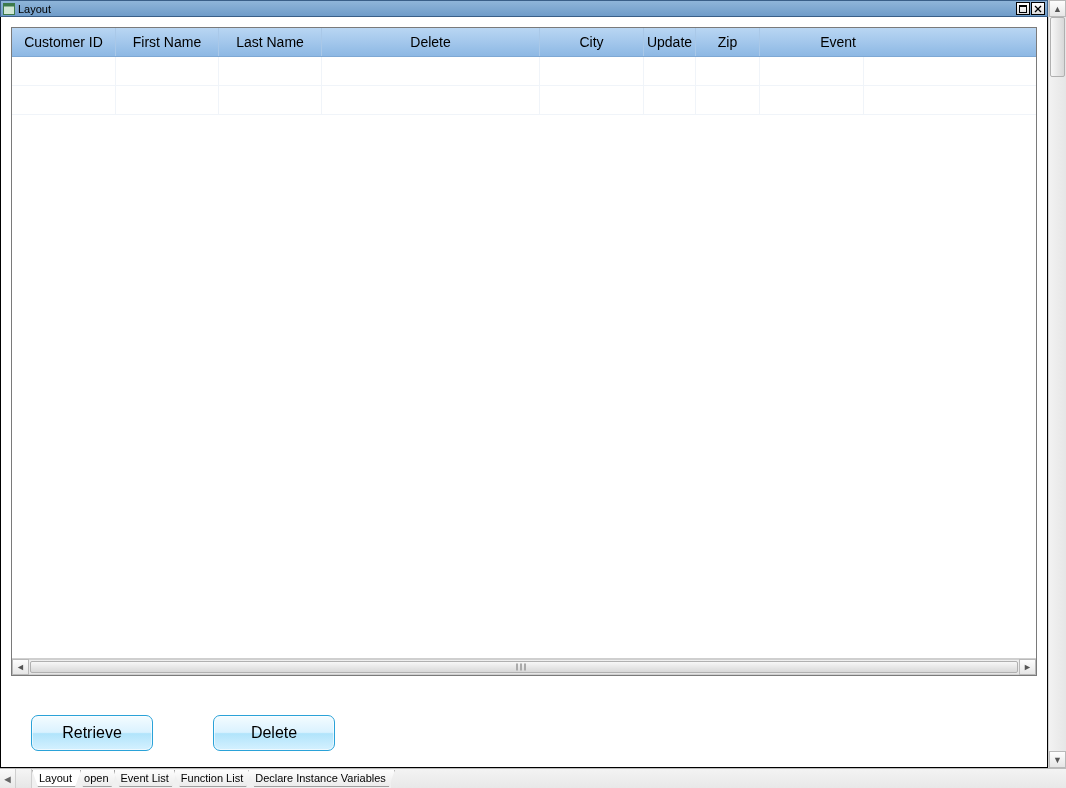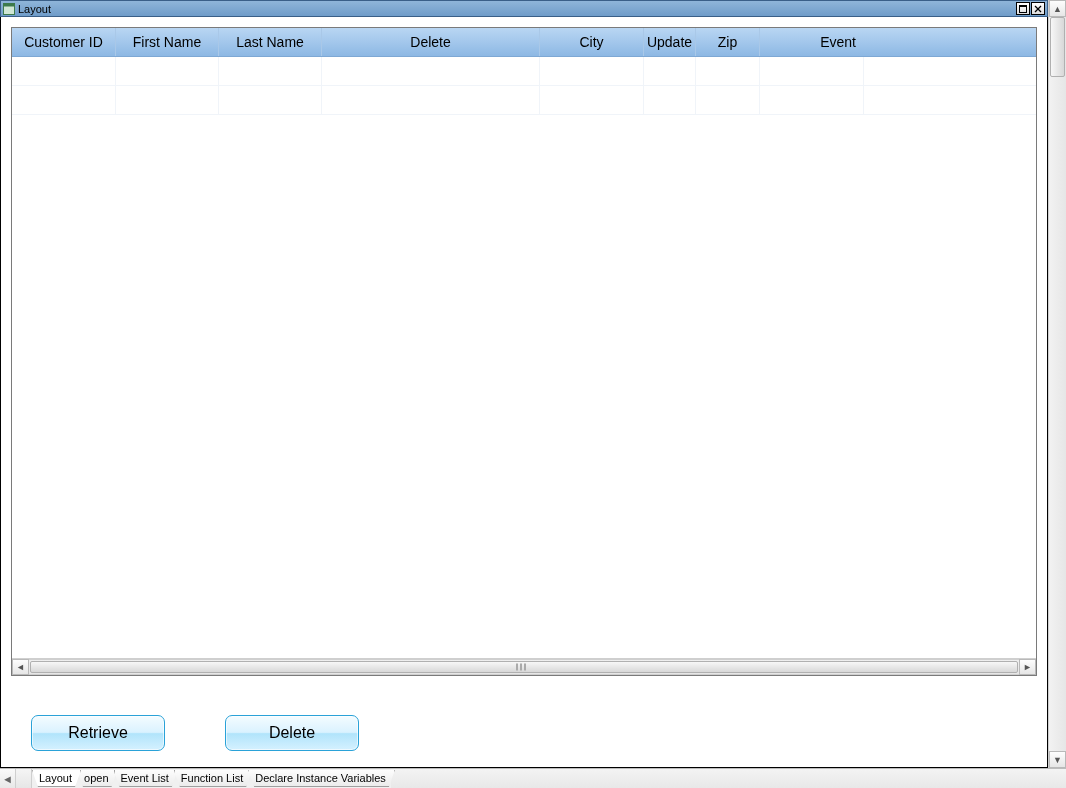--- a/index.html
+++ b/index.html
@@ -163,21 +163,21 @@
   .btn-row {
     position: absolute;
     left: 10px; right: 10px; bottom: 10px;
     height: 48px;
     display: flex;
     align-items: center;
     gap: 60px;
     padding-left: 20px;
   }
   .pb-button {
-    width: 134px;
+    width: 122px;
     height: 36px;
     border: 1px solid #2aa2d8;
     border-radius: 7px;
     background: linear-gradient(#f4fcff 0%, #daf2ff 48%, #b1e4fb 52%, #d5f1ff 100%);
     font-size: 16px;
     color: #000;
     display:flex; align-items:center; justify-content:center;
     cursor: default;
     box-shadow: inset 0 0 0 1px rgba(255,255,255,0.6);
   }

